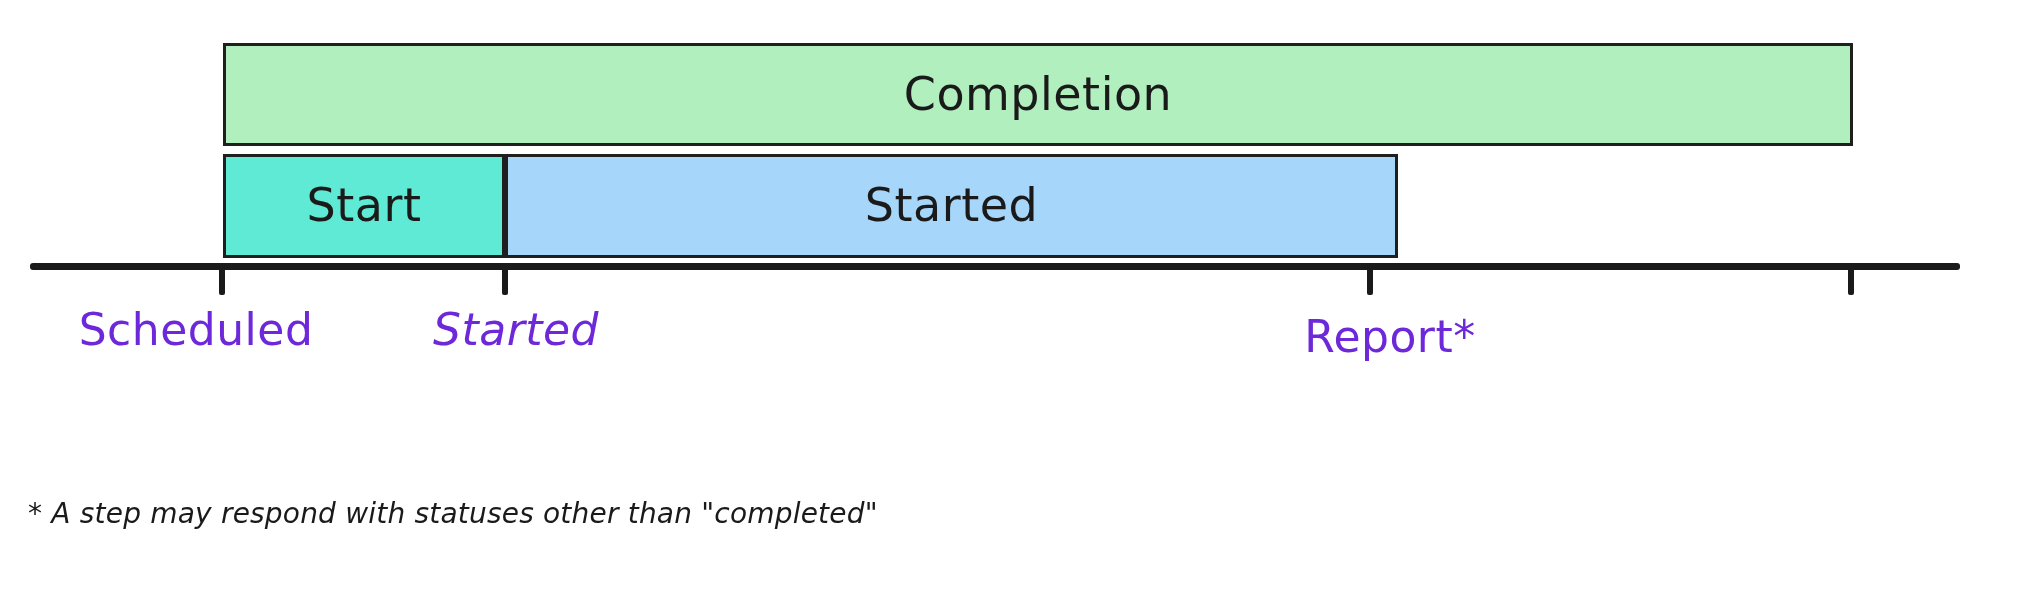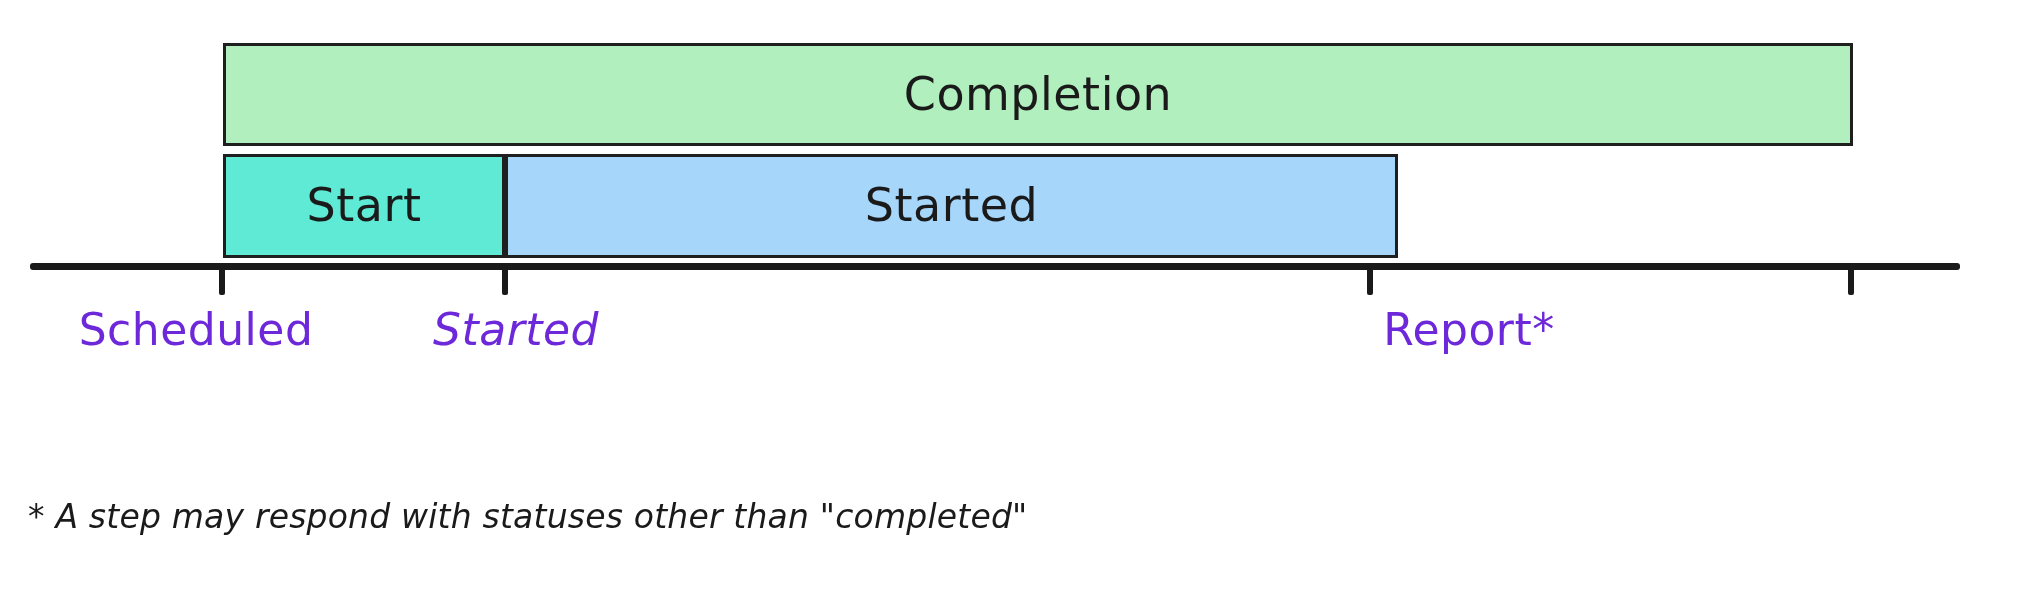--- a/index.html
+++ b/index.html
@@ -88,21 +88,21 @@
     white-space: nowrap;
     letter-spacing: 0.5px;
   }
 
   
   #footnote {
     position: absolute;
     left: 28px;
     top: 498px;
     font-family: "DejaVu Sans", sans-serif;
-    font-size: 33px;
+    font-size: 28px;
     line-height: 1.15;
     color: #1a1a1a;
     white-space: nowrap;
     font-style: italic;
     letter-spacing: 0.2px;
   }
 </style>
 </head>
 <body>
 
@@ -122,17 +122,17 @@
 
   <div id="axis-line"></div>
 
   <div class="tick" style="left:219px;"></div>
   <div class="tick" style="left:502px;"></div>
   <div class="tick" style="left:1367px;"></div>
   <div class="tick" style="left:1848px;"></div>
 
   <div class="tick-label" style="left:196px;">Scheduled</div>
   <div class="tick-label" style="left:516px;font-style:italic;">Started</div>
-  <div class="tick-label" style="left:1469px;">Report*</div>
+  <div class="tick-label" style="left:1390px;margin-top:7px;">Report*</div>
 
   <div id="footnote">* A step may respond with statuses other than "completed"</div>
 
 </div>
 
 </body></html>

